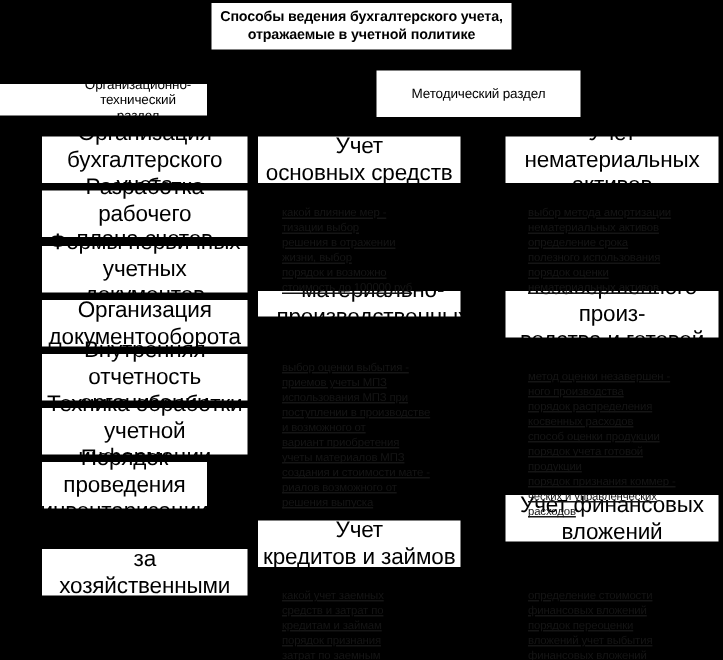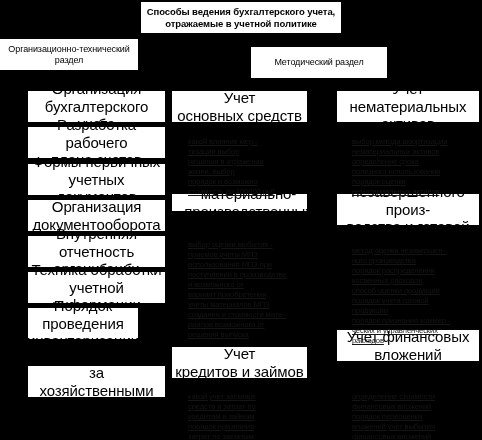--- a/index.html
+++ b/index.html
@@ -56,21 +56,21 @@
   }
 </style>
 </head>
 <body>
 
 <div id="diagram">
 
   <div class="node title" style="left:141px; top:2px; width:200px; height:31px;">Способы ведения бухгалтерского учета,
 отражаемые в учетной политике</div>
 
-  <div class="node section" style="left:0px; top:39px; width:138px; height:31px;">Организационно-технический
+  <div class="node section" style="left:0px; top:56px; width:138px; height:21px;padding-left:48px;">Организационно-технический
 раздел</div>
 
   <div class="node section" style="left:251px; top:47px; width:136px; height:31px;">Методический раздел</div>
 
   <div class="node leaf" style="left:28px; top:91px; width:137px; height:31px;">Организация
 бухгалтерского учета</div>
   <div class="node leaf" style="left:28px; top:127px; width:137px; height:31px;">Разработка рабочего
 плана счетов</div>
   <div class="node leaf" style="left:28px; top:164px; width:137px; height:31px;">Формы первичных
 учетных документов</div>

